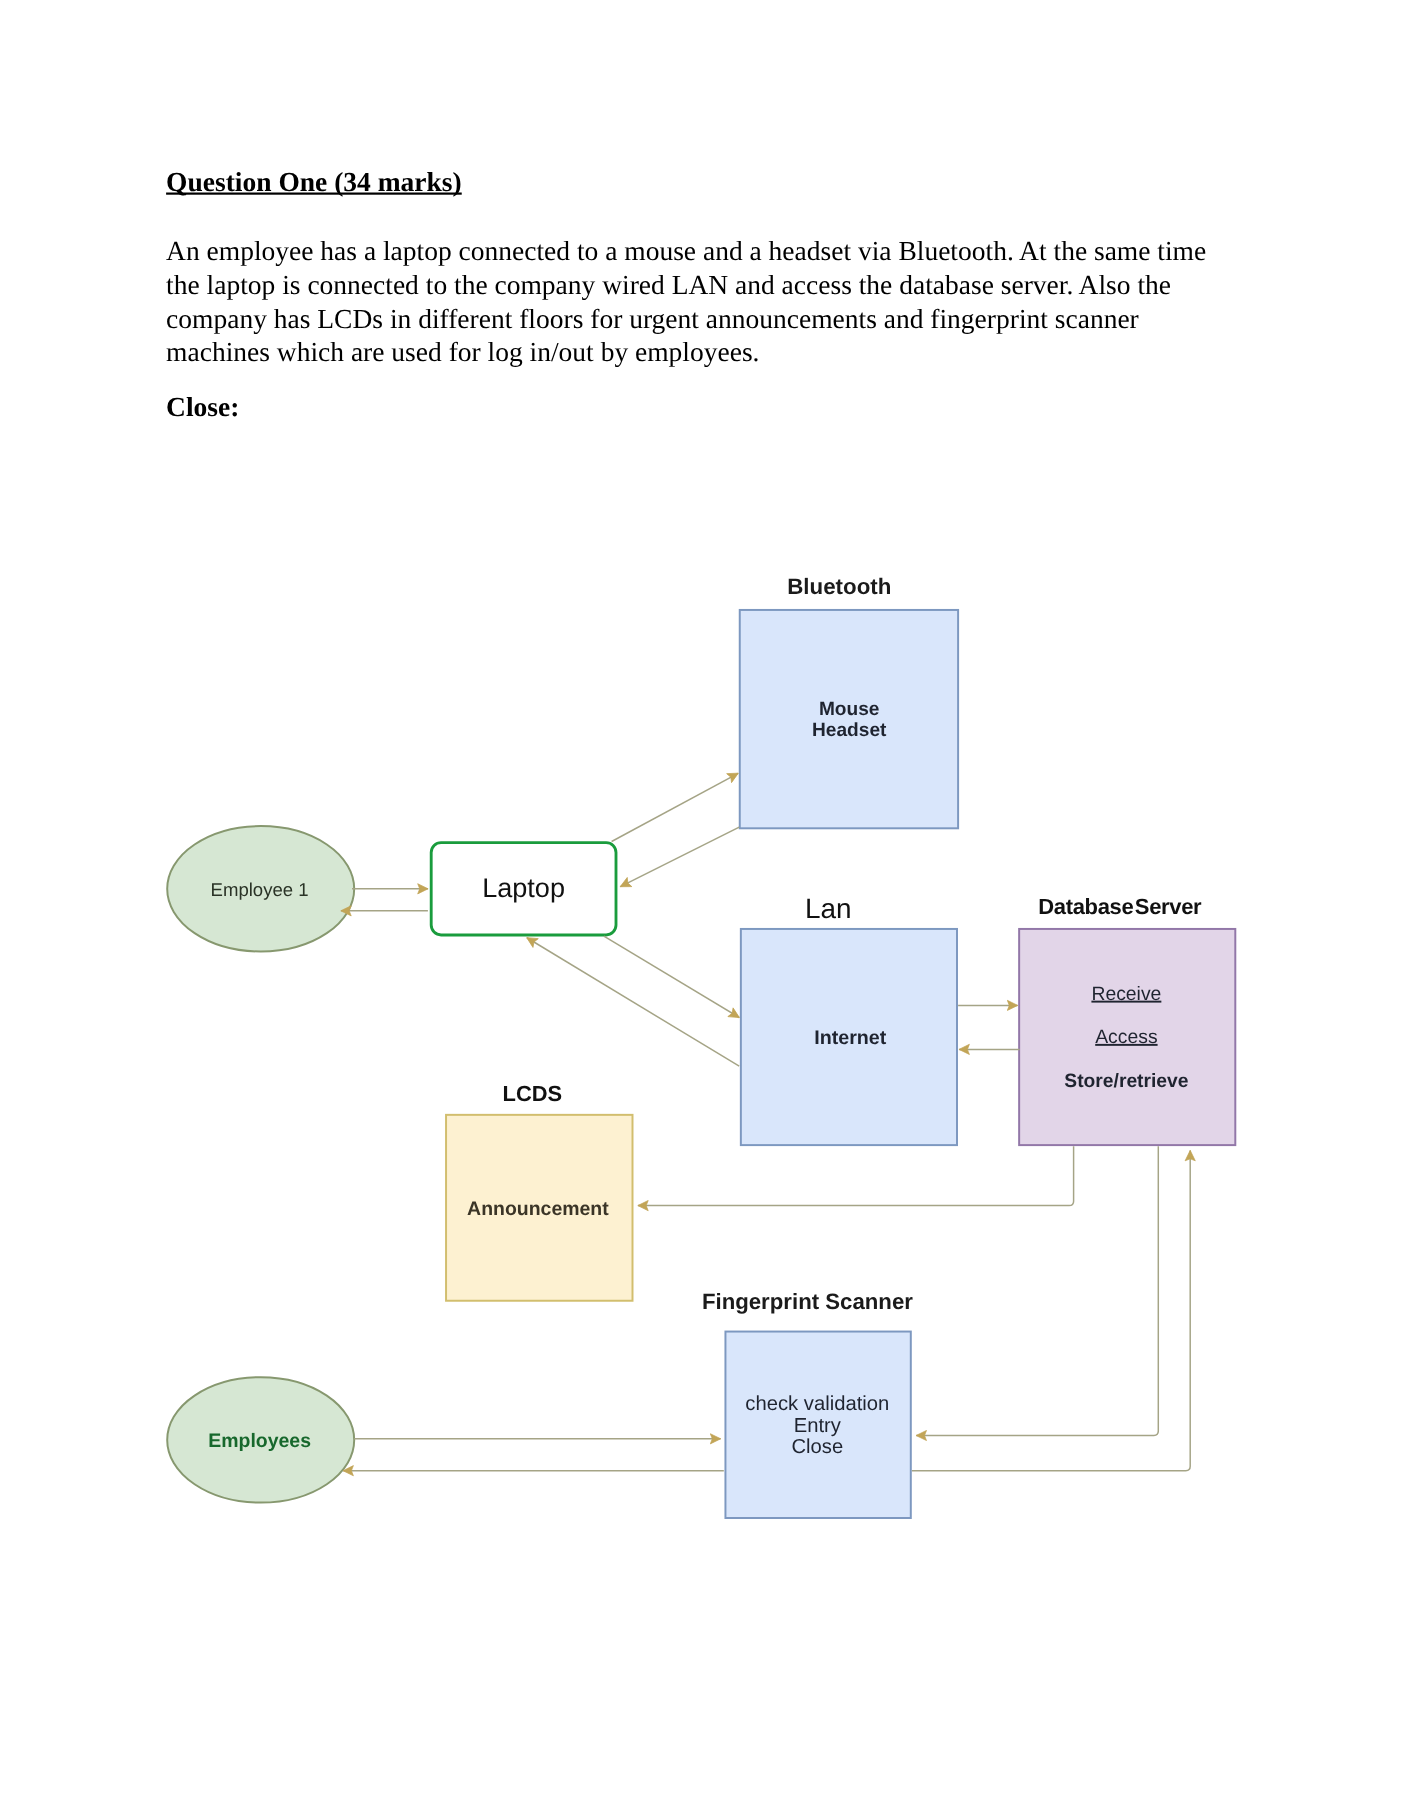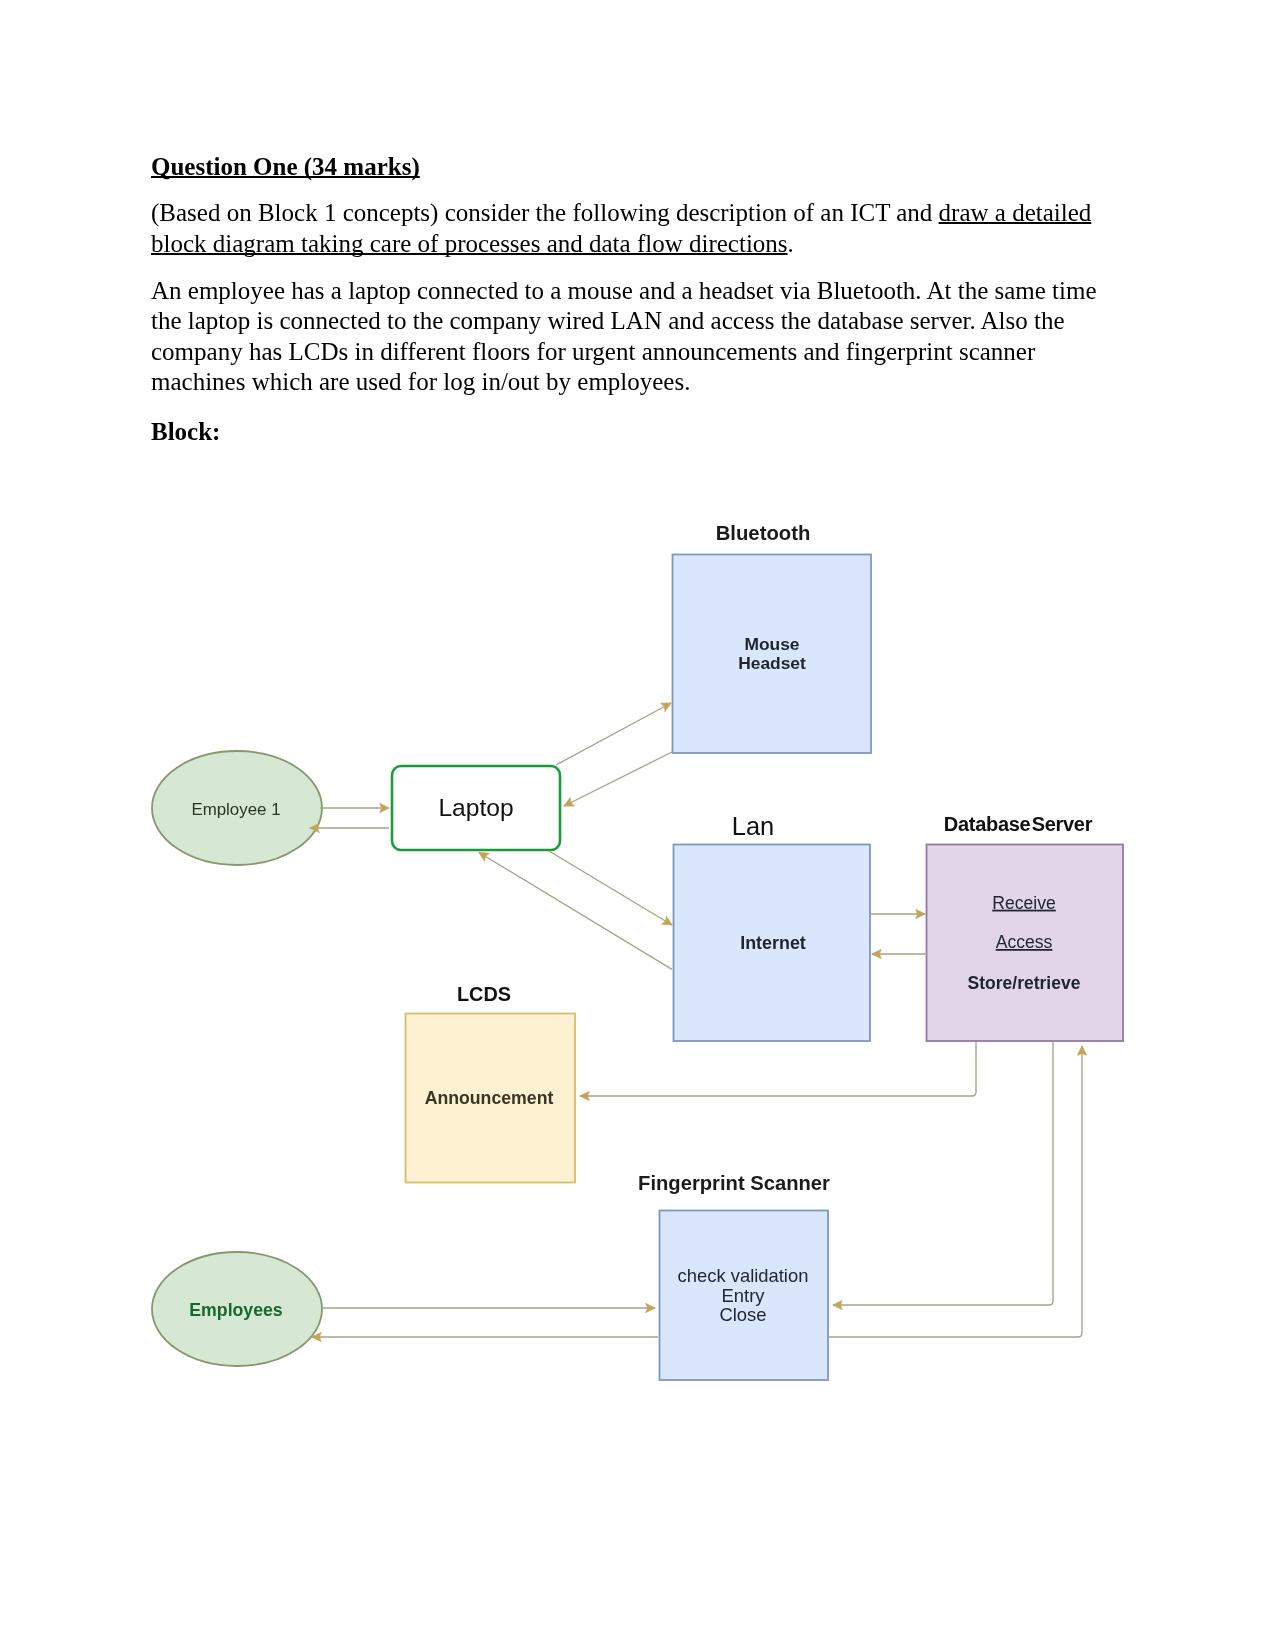--- a/index.html
+++ b/index.html
@@ -100,20 +100,19 @@
       <path d="M 829 1337 L 1078 1337 Q 1082 1337 1082 1333 L 1082 1046" marker-end="url(#ah)"></path>
 
       <line x1="322" y1="1308" x2="655" y2="1308" marker-end="url(#ah)"></line>
       <line x1="658" y1="1337" x2="312" y2="1337" marker-end="url(#ah)"></line>
     </g>
   </svg>
 
   <div class="doc">
     <p class="qtitle"><span class="u">Question One (34 marks)</span></p>
     <div class="gap1"></div>
-    <p class="para"><span>(Based on Block 1 concepts) consider the following description of an ICT and </span><span class="u">draw a detailed block diagram taking care of processes and data flow directions</span><span>.</span></p>
     <div class="gap2"></div>
     <p class="para">An employee has a laptop connected to a mouse and a headset via Bluetooth. At the same time the laptop is connected to the company wired LAN and access the database server. Also the company has LCDs in different floors for urgent announcements and fingerprint scanner machines which are used for log in/out by employees.</p>
     <div class="gap3"></div>
-    <p class="ansr">Block:</p>
+    <p class="ansr">Close:</p>
   </div>
 
 </div>
 
 </body></html>

